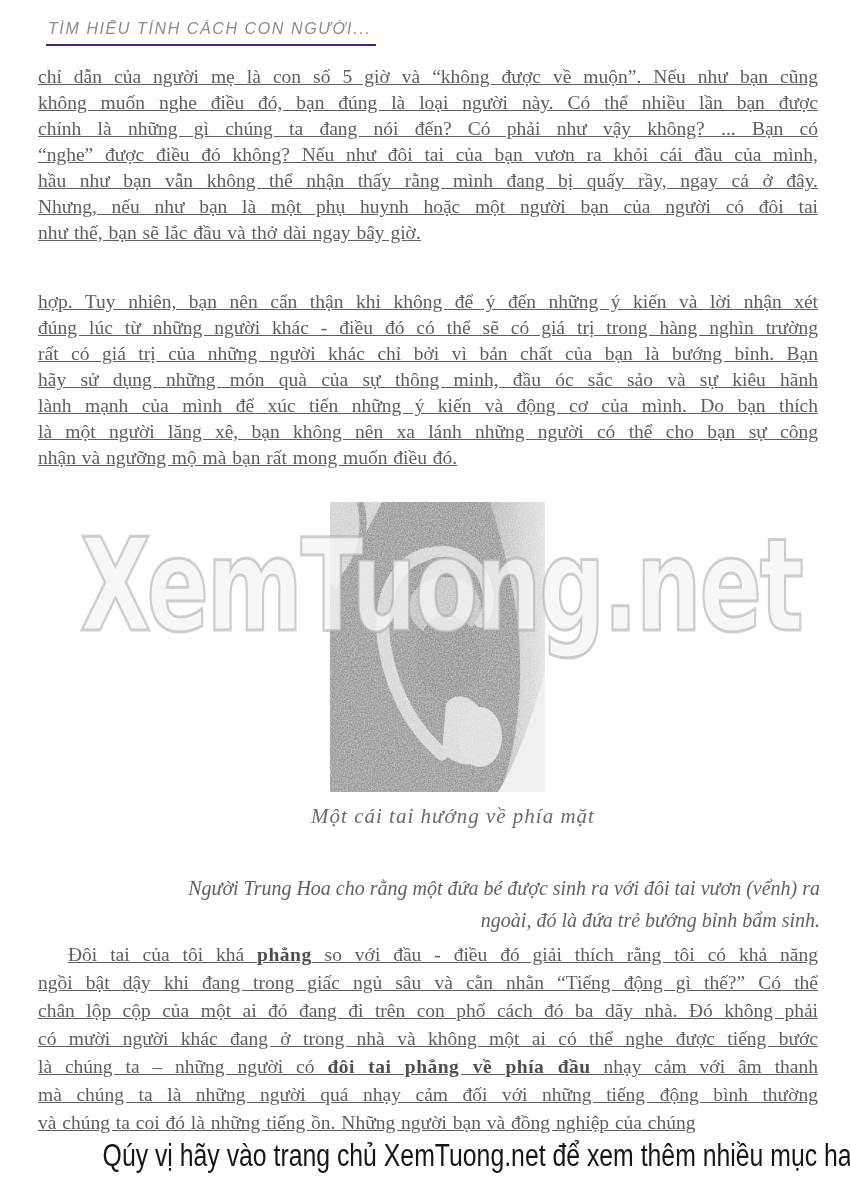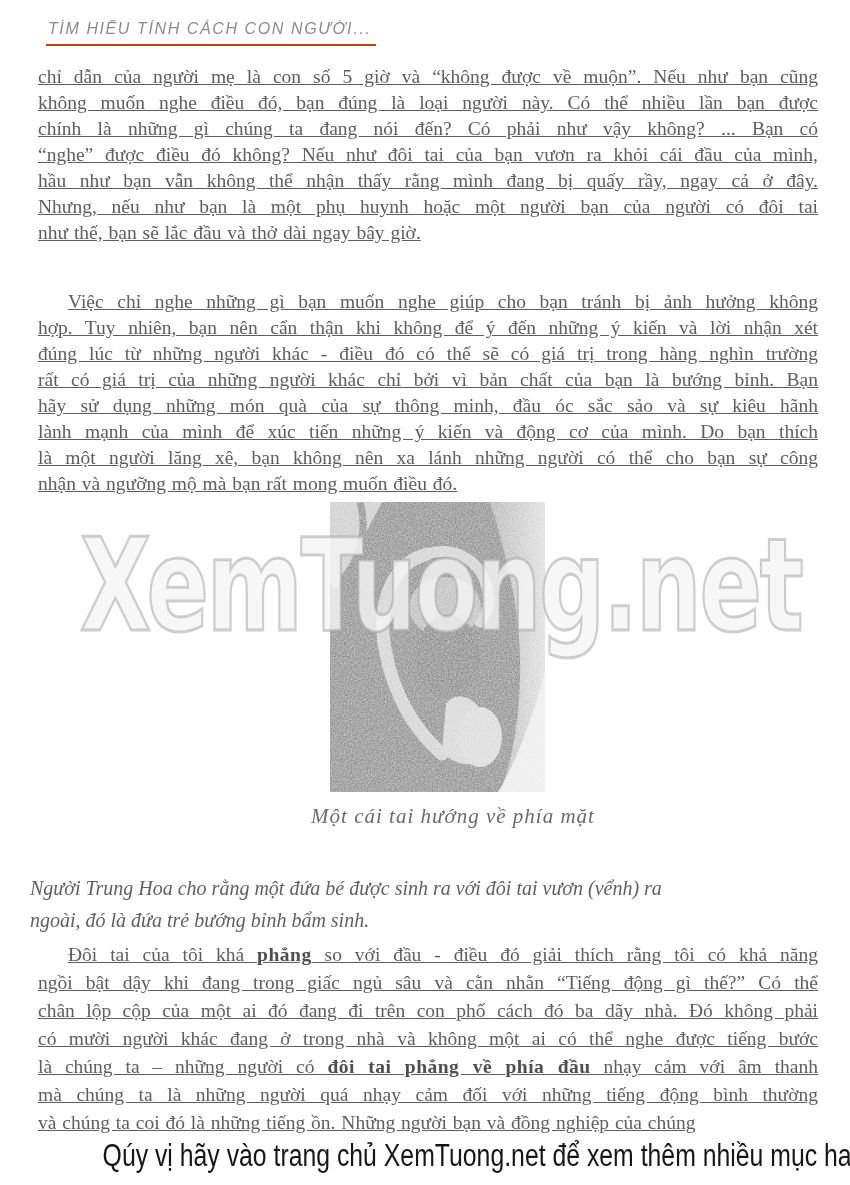--- a/index.html
+++ b/index.html
@@ -12,21 +12,21 @@
     font-family:"Liberation Serif", serif;
   }
   
   .running-header{
     position:absolute;left:46px;top:20px;
     font-family:"Liberation Sans", sans-serif;
     font-style:italic;
     font-size:16px;
     letter-spacing:1.6px;
     color:var(--c-header,#8b8b8b);
-    border-bottom:2px solid #c2410c;
+    border-bottom:2px solid #4c1d95;
     padding:0 6px 6px 2px;
     width:322px;
     white-space:nowrap;
     overflow:hidden;
   }
   
   .para{
     position:absolute;left:38px;width:780px;
     font-size:19.5px;
     color:var(--c-body,#5d5d5d);
@@ -60,21 +60,21 @@
     letter-spacing:1px;
   }
   
   .note{
     position:absolute;left:30px;right:30px;top:872px;
     font-style:italic;
     font-size:20px;
     color:#5f5f5f;
   }
   .note .note-line{
-    text-align:left;
+    text-align:right;
     line-height:32px;
   }
   
   .watermark{
     position:absolute;left:80px;top:522px;z-index:5;
     font-family:"DejaVu Sans", sans-serif;
     font-weight:bold;
     font-size:128px;
     line-height:1;
     white-space:nowrap;
@@ -113,21 +113,20 @@
   <div id="para1" class="para">
       <div class="line"><span>chỉ dẫn của người mẹ là con số 5 giờ và “không được về muộn”. Nếu như bạn cũng</span></div>
       <div class="line"><span>không muốn nghe điều đó, bạn đúng là loại người này. Có thể nhiều lần bạn được</span></div>
       <div class="line"><span>chính là những gì chúng ta đang nói đến? Có phải như vậy không? ... Bạn có</span></div>
       <div class="line"><span>“nghe” được điều đó không? Nếu như đôi tai của bạn vươn ra khỏi cái đầu của mình,</span></div>
       <div class="line"><span>hầu như bạn vẫn không thể nhận thấy rằng mình đang bị quấy rầy, ngay cả ở đây.</span></div>
       <div class="line"><span>Nhưng, nếu như bạn là một phụ huynh hoặc một người bạn của người có đôi tai</span></div>
       <div class="line last"><span>như thế, bạn sẽ lắc đầu và thở dài ngay bây giờ.</span></div>
     </div>
   <div id="para2" class="para">
-      <div class="line indent"><span>Việc chỉ nghe những gì bạn muốn nghe giúp cho bạn tránh bị ảnh hưởng không</span></div>
       <div class="line"><span>hợp. Tuy nhiên, bạn nên cẩn thận khi không để ý đến những ý kiến và lời nhận xét</span></div>
       <div class="line"><span>đúng lúc từ những người khác - điều đó có thể sẽ có giá trị trong hàng nghìn trường</span></div>
       <div class="line"><span>rất có giá trị của những người khác chỉ bởi vì bản chất của bạn là bướng bỉnh. Bạn</span></div>
       <div class="line"><span>hãy sử dụng những món quà của sự thông minh, đầu óc sắc sảo và sự kiêu hãnh</span></div>
       <div class="line"><span>lành mạnh của mình để xúc tiến những ý kiến và động cơ của mình. Do bạn thích</span></div>
       <div class="line"><span>là một người lăng xê, bạn không nên xa lánh những người có thể cho bạn sự công</span></div>
       <div class="line last"><span>nhận và ngưỡng mộ mà bạn rất mong muốn điều đó.</span></div>
     </div>
 
   <div class="figure">

